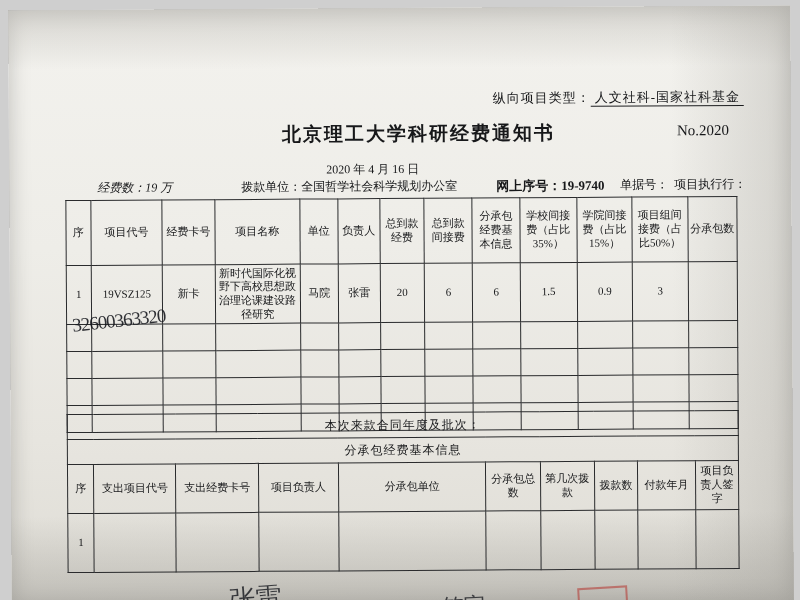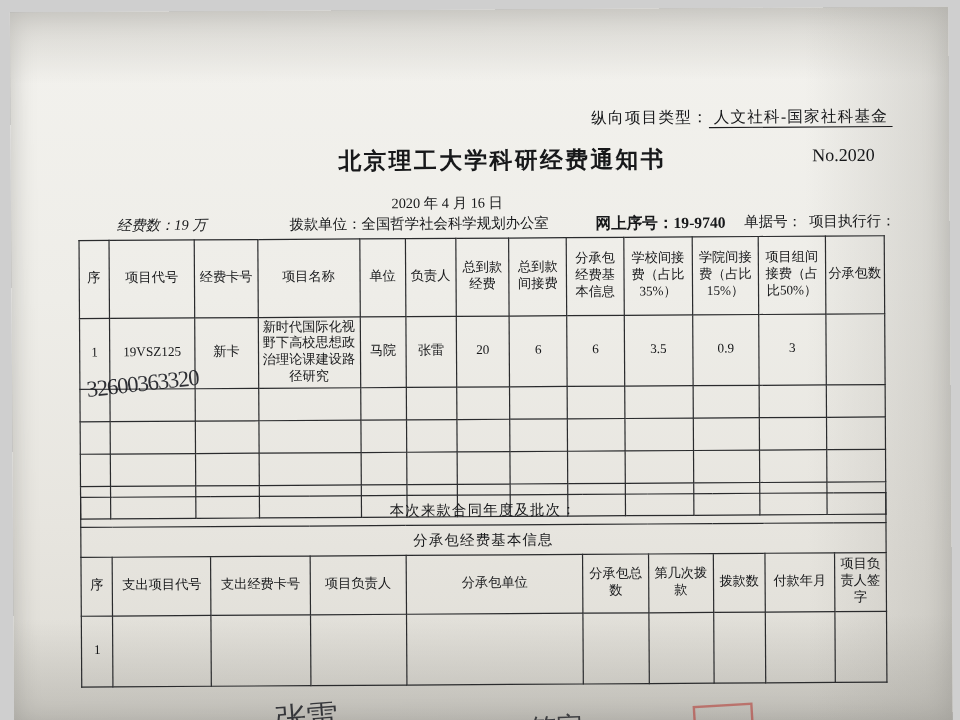--- a/index.html
+++ b/index.html
@@ -120,21 +120,21 @@
       <td>19VSZ125</td>
       <td>新卡</td>
       <td style="text-align:center">
             <span class="cellwrap">新时代国际化视野下高校思想政治理论课建设路径研究</span>
           </td>
       <td>马院</td>
       <td>张雷</td>
       <td>20</td>
       <td>6</td>
       <td>6</td>
-      <td>3.5</td>
+      <td>1.5</td>
       <td>0.9</td>
       <td>3</td>
       <td></td>
     </tr>
     <tr class="erow">
           <td></td>
           <td></td>
           <td></td>
           <td></td>
           <td></td>

